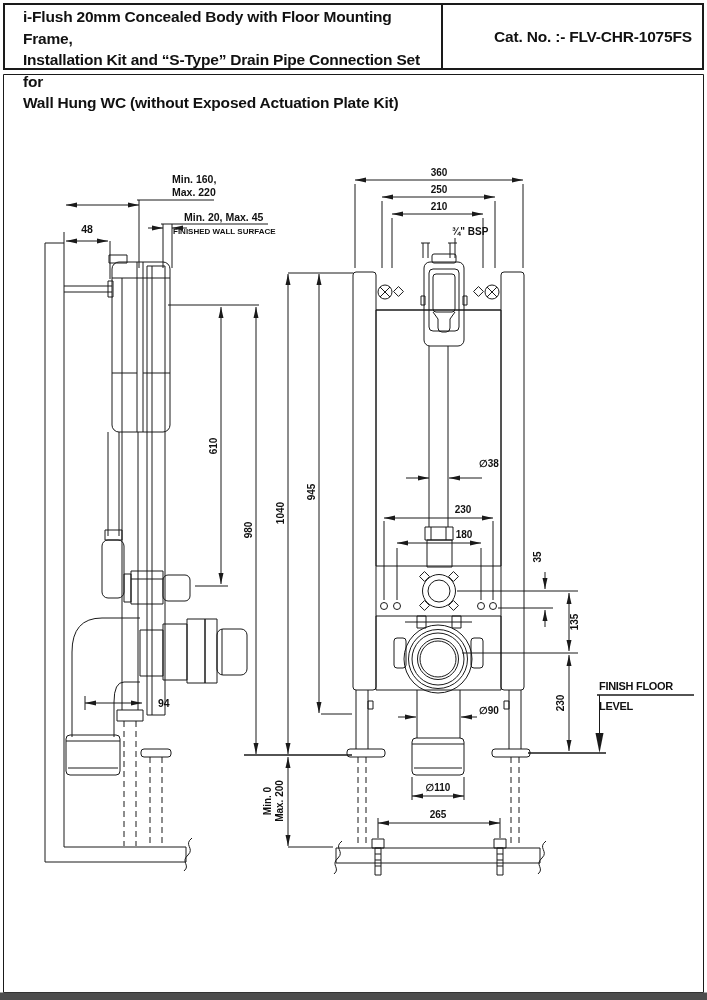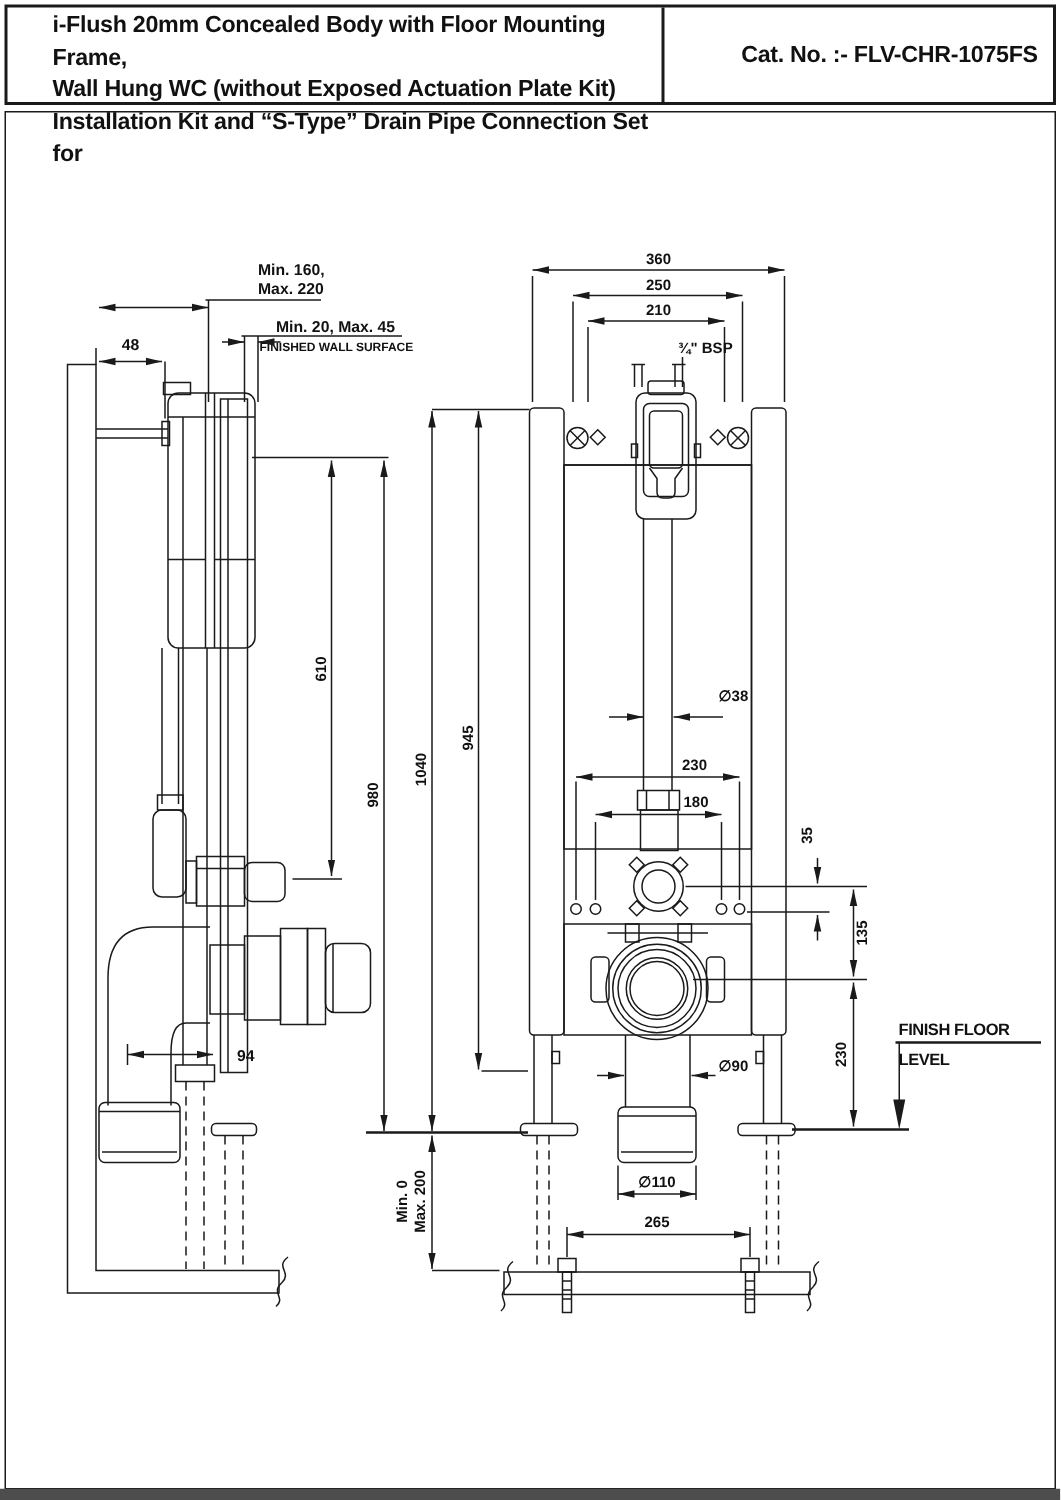--- a/index.html
+++ b/index.html
@@ -1,20 +1,20 @@
 <!DOCTYPE html>
 <html><head>
 <meta charset="utf-8">
 <style>
   html,body{margin:0;padding:0;background:#fff;}
   #page{position:relative;width:707px;height:1000px;background:#fff;overflow:hidden;
         font-family:"Liberation Sans", sans-serif;color:#111;}
   #hdr{position:absolute;left:3px;top:3px;width:697px;height:63px;
        border:2px solid #1a1a1a;display:flex;background:#fff;z-index:2;}
-  #hdr .left{flex:1;border-right:2px solid #1a1a1a;padding:1px 8px 0 30px;
+  #hdr .left{flex:1;border-right:2px solid #1a1a1a;padding:1px 8px 0 18px;
        font-size:15.5px;line-height:21.5px;font-weight:600;letter-spacing:-0.2px;}
   #hdr .right{width:218px;display:flex;align-items:center;justify-content:center;
        font-size:15.5px;font-weight:600;letter-spacing:-0.2px;padding-left:41px;}
   svg{position:absolute;left:0;top:0;}
   svg *{vector-effect:non-scaling-stroke;}
   .ln{stroke:#1a1a1a;stroke-width:1;fill:none;}
   .lnb{stroke:#1a1a1a;stroke-width:1.6;fill:none;}
   .dash{stroke:#1a1a1a;stroke-width:1;fill:none;stroke-dasharray:6 4;}
   .dim{font-size:10px;font-weight:700;fill:#111;}
   .dim2{font-size:10.5px;font-weight:700;fill:#111;}
@@ -22,22 +22,22 @@
   .ffl{font-size:11px;font-weight:700;fill:#111;letter-spacing:-0.3px;}
 </style>
 </head>
 <body>
 
 <div id="page">
 
   <div id="hdr">
     <div class="left">
       <div>i-Flush 20mm Concealed Body with Floor Mounting Frame,</div>
+      <div>Installation Kit and “S-Type” Drain Pipe Connection Set for</div>
       <div>Wall Hung WC (without Exposed Actuation Plate Kit)</div>
-      <div>Installation Kit and “S-Type” Drain Pipe Connection Set for</div>
     </div>
     <div class="right">Cat. No. :- FLV-CHR-1075FS</div>
   </div>
 
   <svg width="707" height="1000" viewBox="0 0 707 1000">
     <defs>
       <pattern id="hatch" width="7" height="7" patternTransform="rotate(45)" patternUnits="userSpaceOnUse">
         <line x1="0" y1="0" x2="0" y2="7" stroke="#3a3a3a" stroke-width="1"></line>
       </pattern>
       <pattern id="hatch2" width="4" height="4" patternTransform="rotate(45)" patternUnits="userSpaceOnUse">

